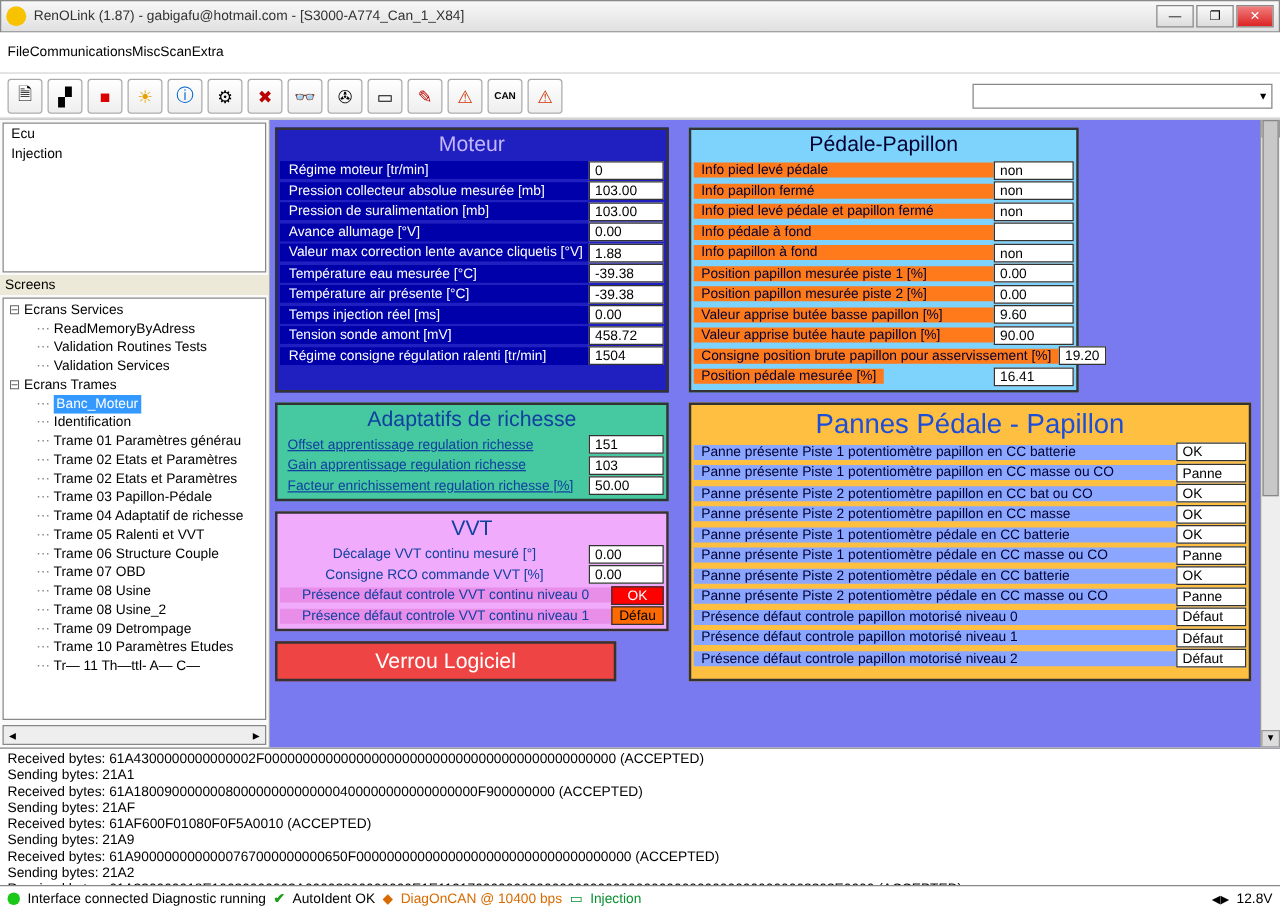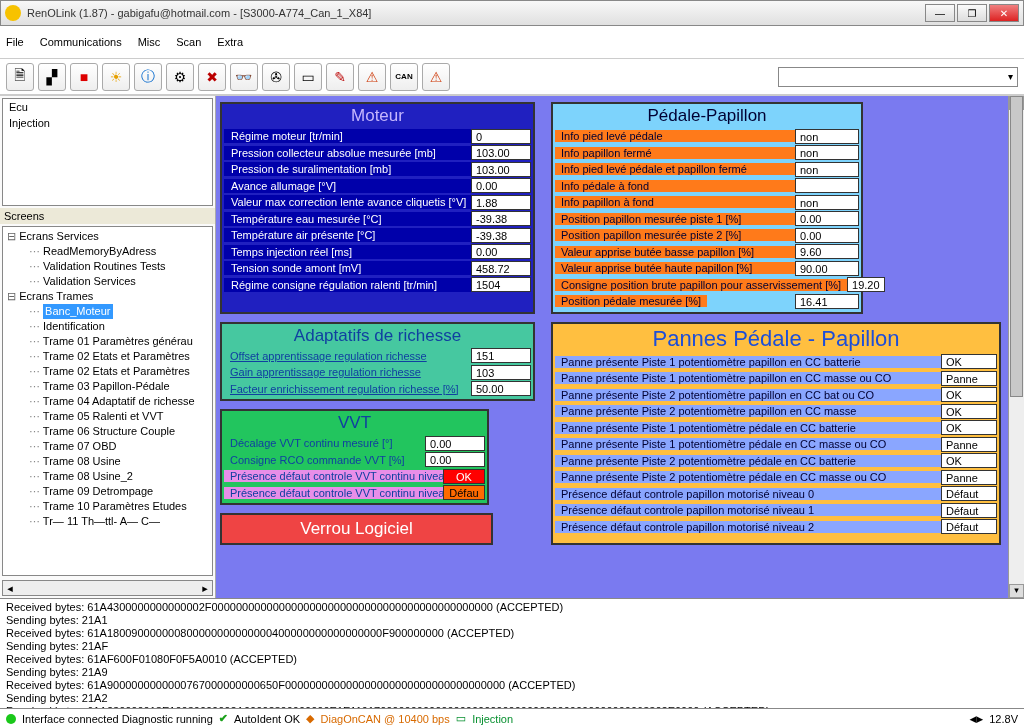--- a/index.html
+++ b/index.html
@@ -7,34 +7,34 @@
 
   
   .titlebar { height: 26px; background: linear-gradient(#f8f8f8,#e0e0e0); border: 1px solid #888; display: flex; align-items: center; padding: 0 4px; }
   .titlebar .app-icon { width: 16px; height: 16px; background: #f7c200; border-radius: 50%; margin-right: 6px; }
   .titlebar .title { flex: 1; color: #333; }
   .winbtns { display: flex; gap: 0; }
   .winbtn { width: 30px; height: 18px; border: 1px solid #888; background: linear-gradient(#fafafa,#ddd); display: flex; align-items: center; justify-content: center; font-size: 10px; margin-left: 2px; }
   .winbtn.close { background: linear-gradient(#f08080,#d22); color: #fff; }
 
   
-  .menubar { height: 20px; background:#fff; border-bottom:1px solid #ccc; display:flex; align-items:center; padding:16px 6px; gap:16px; }
+  .menubar { height: 20px; background:#fff; border-bottom:1px solid #ccc; display:flex; align-items:center; padding:16px 6px; }
   .menubar span { cursor: default; }
 
   
   .toolbar { height: 36px; background:#fff; border-bottom:1px solid #ccc; display:flex; align-items:center; padding:2px 6px; gap:4px; }
   .tbtn { width:28px; height:28px; border:1px solid #aaa; background:linear-gradient(#fff,#eee); display:flex; align-items:center; justify-content:center; font-size:14px; border-radius:3px;}
   .toolbar .combo { margin-left:auto; width:240px; height:20px; border:1px solid #888; background:#fff; display:flex; align-items:center; justify-content:flex-end; padding:0 4px;}
   .combo-arrow{font-size:10px;}
 
   
   .content { flex:1; display:flex; border-top:1px solid #ccc; overflow:hidden; min-height:0; }
 
   .leftcol { width:216px; display:flex; flex-direction:column; border-right:1px solid #aaa; background:#fafafa; }
-  .ecu-list { height:108px; border:1px solid #888; margin:2px; background:#fff; overflow:auto; }
+  .ecu-list { height:120px; border:1px solid #888; margin:2px; background:#fff; overflow:auto; }
   .ecu-list div { padding:2px 6px; }
   .screens-label { background:#ece9d8; padding:2px 4px; font-size:11px; }
   .tree { flex:1; border:1px solid #888; margin:2px; background:#fff; overflow:auto; padding:2px 4px; line-height:15px; }
   .tree .item { margin-left:22px; white-space:nowrap; overflow:hidden; text-overflow:ellipsis; }
   .tree .item::before { content:"⋯ "; color:#888; }
   .tree .groupitem::before { content:"⊟ "; color:#666; }
   .tree .selected { background:#3399ff; color:#fff; display:inline-block; padding:0 2px; }
   .hscroll { height:16px; border:1px solid #888; margin:2px; background:#eee; display:flex; align-items:center; }
   .hscroll .arrow{width:14px;text-align:center;}
 
@@ -63,23 +63,23 @@
   .pedale .lastrow .lbl{flex:none; width:auto;}
   .pedale .lastrow {justify-content:space-between;}
 
   
   .adapt { width:315px; background:#46c8a0; }
   .adapt h2 { color:#1040a0; }
   .adapt .paramrow .lbl { color:#1040a0;text-decoration:underline; }
   .adapt .body{padding:0 2px 2px 2px;}
 
   
-  .vvt { width:269px; background:#22c55e; }
+  .vvt { width:315px; background:#f0abfc; }
   .vvt h2 { color:#1040a0; }
-  .vvt .paramrow .lbl { color:#1040a0; }
+  .vvt .paramrow .lbl { color:#1040a0;text-align:center; }
   .vvt .def0 .lbl{background:#e88ee8;}
   .vvt .def1 .lbl{background:#e88ee8;}
   .vvt .val.tiny.ok{background:#ff0000;color:#fff;}
   .vvt .val.tiny.def{background:#ff6a00;color:#000;}
   .vvt .body{padding:0 2px 2px 2px;}
 
   
   .verrou { width:273px; background:#ef4444; }
   .verrou h2 { color:#fff; padding:4px 0;}
 

